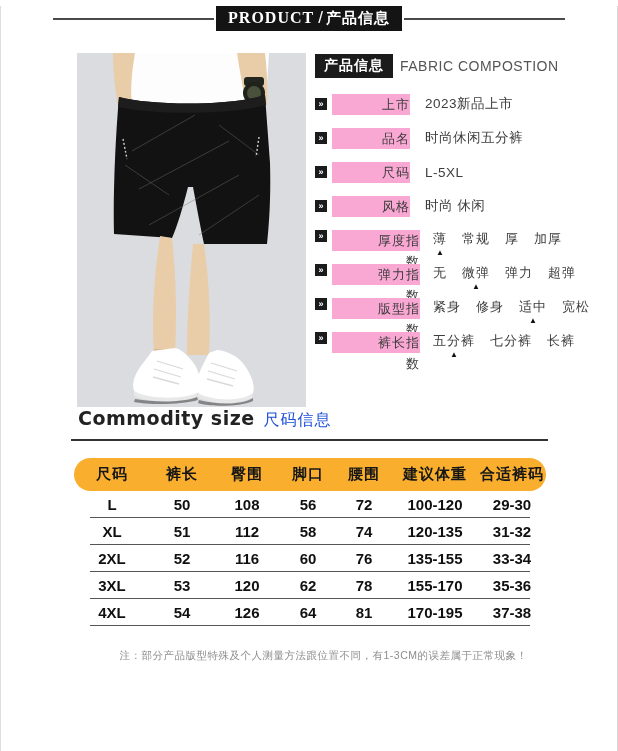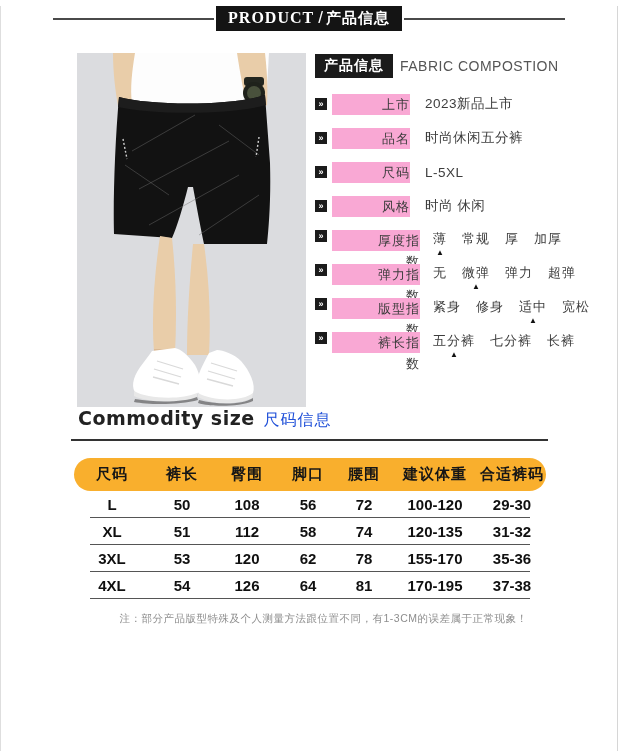--- a/index.html
+++ b/index.html
@@ -73,21 +73,21 @@
   .size-table { margin:17px 0 0 73px; width:472px; }
   .tgrid { display:grid; grid-template-columns:76px 64px 66px 56px 56px 86px 68px; text-align:center; }
   .thead {
     background:#F9AF2D; height:33px; border-radius:17px; align-items:center;
     font-size:15px; font-weight:700; color:#161616; letter-spacing:1px;
   }
   .trow { height:27px; align-items:center; font-size:15px; font-weight:600; color:#101010; position:relative; }
   .trow::after { content:""; position:absolute; left:16px; right:16px; bottom:0; height:1px; background:#555; }
   .trow:first-of-type { height:24px; }
 
-  .note { margin-top:13px; text-align:center; font-size:10.5px; color:#8d8d8d; letter-spacing:0.5px;padding-left:29px; }
+  .note { margin-top:23px; text-align:center; font-size:10.5px; color:#8d8d8d; letter-spacing:0.5px;padding-left:29px; }
 </style>
 </head>
 <body>
 
 <div class="page">
 
 
   <div class="banner">
     <div class="line"></div>
     <div class="banner-box">
@@ -304,20 +304,29 @@
     <div class="tgrid trow">
       <span>XL</span>
         <span>51</span>
         <span>112</span>
         <span>58</span>
         <span>74</span>
         <span>120-135</span>
         <span>31-32</span>
     </div>
     <div class="tgrid trow">
+      <span>2XL</span>
+        <span>52</span>
+        <span>116</span>
+        <span>60</span>
+        <span>76</span>
+        <span>135-155</span>
+        <span>33-34</span>
+    </div>
+    <div class="tgrid trow">
       <span>3XL</span>
         <span>53</span>
         <span>120</span>
         <span>62</span>
         <span>78</span>
         <span>155-170</span>
         <span>35-36</span>
     </div>
     <div class="tgrid trow">
       <span>4XL</span>

